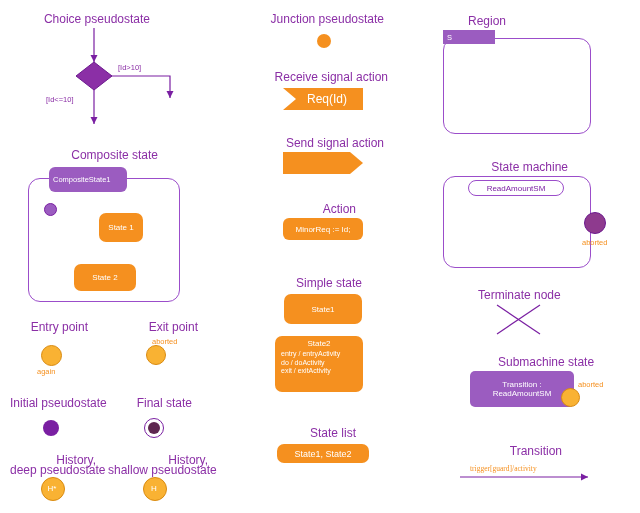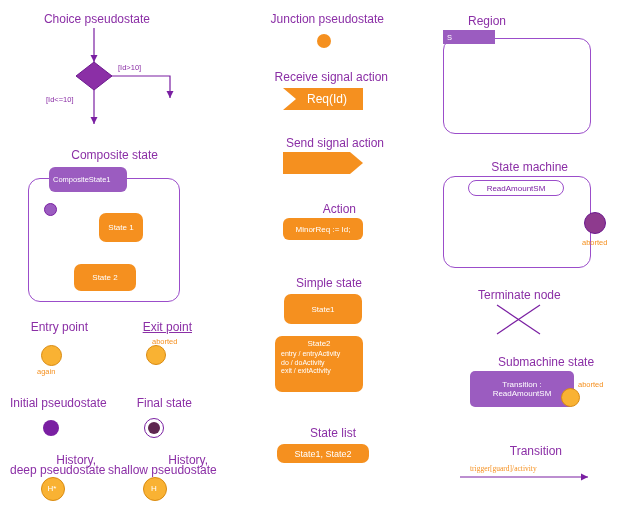--- a/index.html
+++ b/index.html
@@ -119,21 +119,21 @@
 <div class="purple-round" style="left:28px;top:178px;width:152px;height:124px;"></div>
 <div class="hdr-purple" style="left:49px;top:167px;width:78px;height:25px;border-radius:6px;">CompositeState1</div>
 <div class="orange-circle" style="left:44px;top:203px;width:11px;height:11px;background:#9b5cc0;border-color:#7a1fa2;"></div>
 <div class="orange-box" style="left:74px;top:213px;width:44px;height:29px;margin-left:25px;">State 1</div>
 <div class="orange-box" style="left:74px;top:264px;width:62px;height:27px;">State 2</div>
 
 <div class="cap" style="left:18px;top:322px;width:70px;">Entry point</div>
 <div class="orange-circle" style="left:41px;top:345px;width:19px;height:19px;"></div>
 <div class="lbl" style="left:37px;top:367px;color:#f5901f;">again</div>
 
-<div class="cap" style="left:122px;top:322px;width:70px;text-decoration:underline;">Exit point</div>
+<div class="cap" style="left:128px;top:322px;width:70px;">Exit point</div>
 <div class="orange-circle" style="left:146px;top:345px;width:18px;height:18px;"></div>
 <div class="lbl" style="left:152px;top:337px;color:#f5901f;">aborted</div>
 
 <div class="cap" style="left:10px;top:398px;width:86px;">Initial pseudostate</div>
 <div style="position:absolute;left:43px;top:420px;width:16px;height:16px;border-radius:50%;background:#7a1fa2;"></div>
 
 <div class="cap" style="left:122px;top:398px;width:70px;">Final state</div>
 <div style="position:absolute;left:144px;top:418px;width:20px;height:20px;border-radius:50%;border:1.4px solid #7a1fa2;box-sizing:border-box;background:#fff;"></div>
 <div style="position:absolute;left:148px;top:422px;width:12px;height:12px;border-radius:50%;background:#5e2750;"></div>
 

